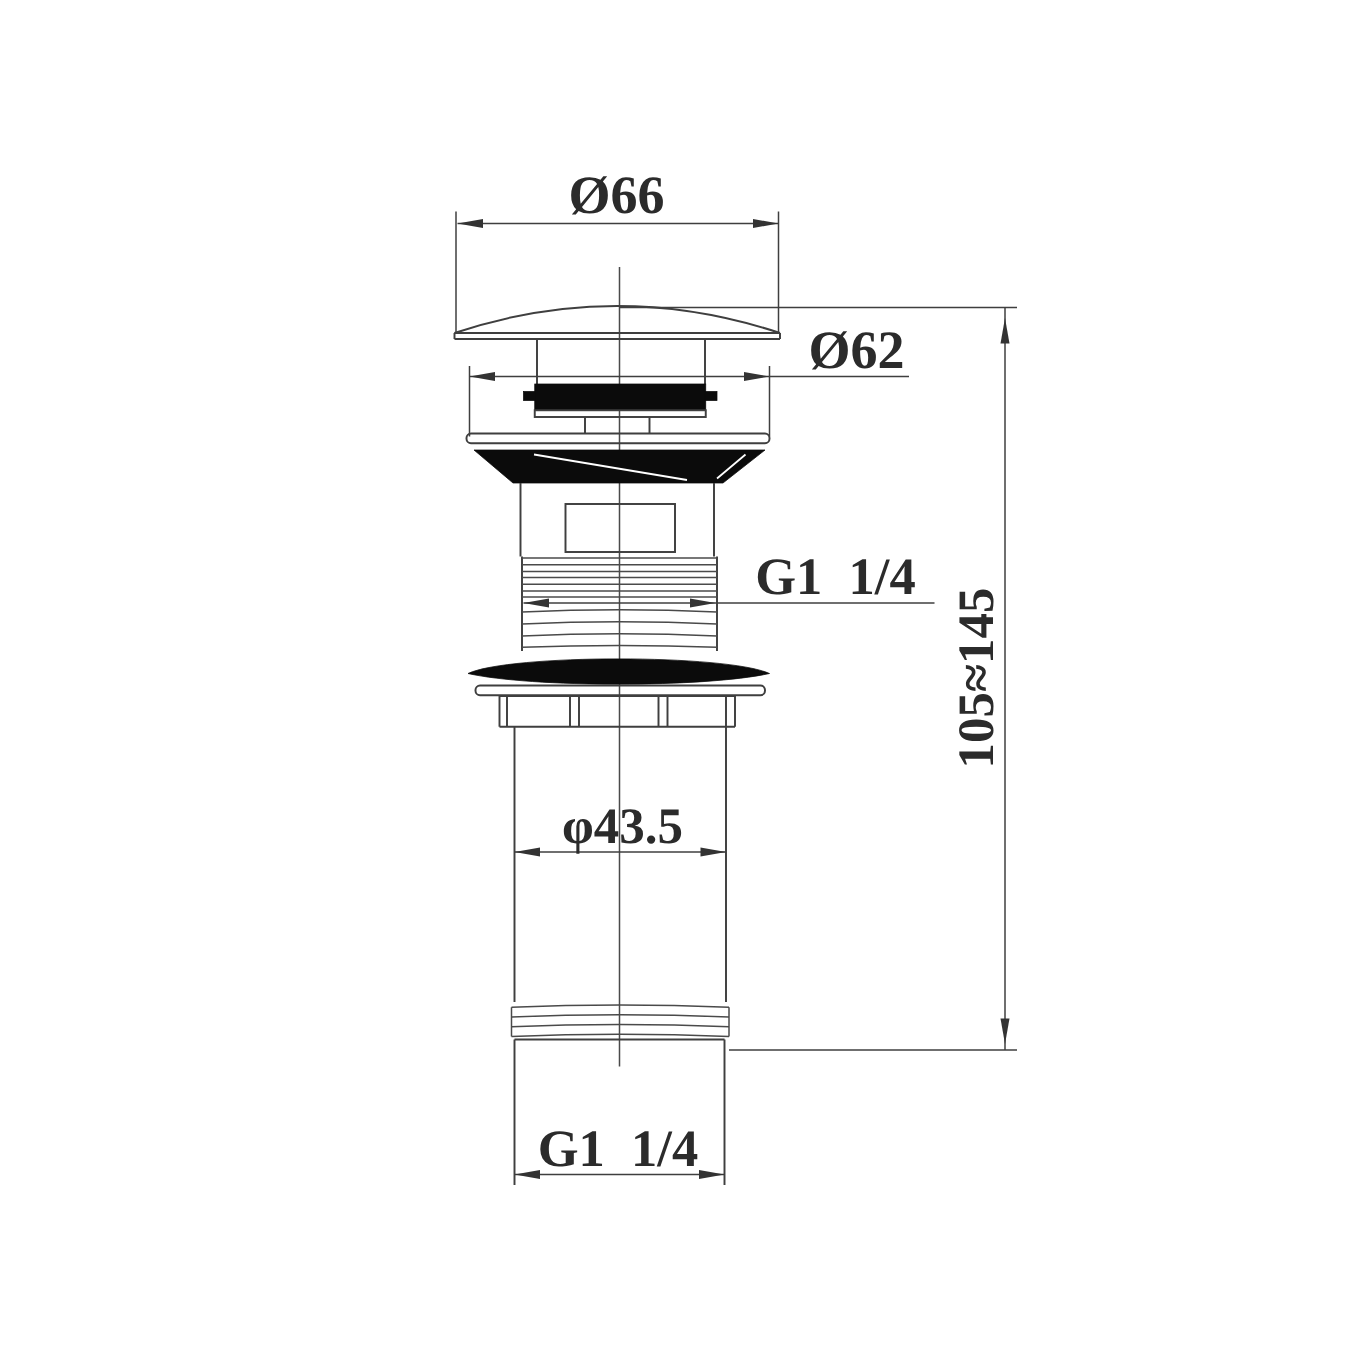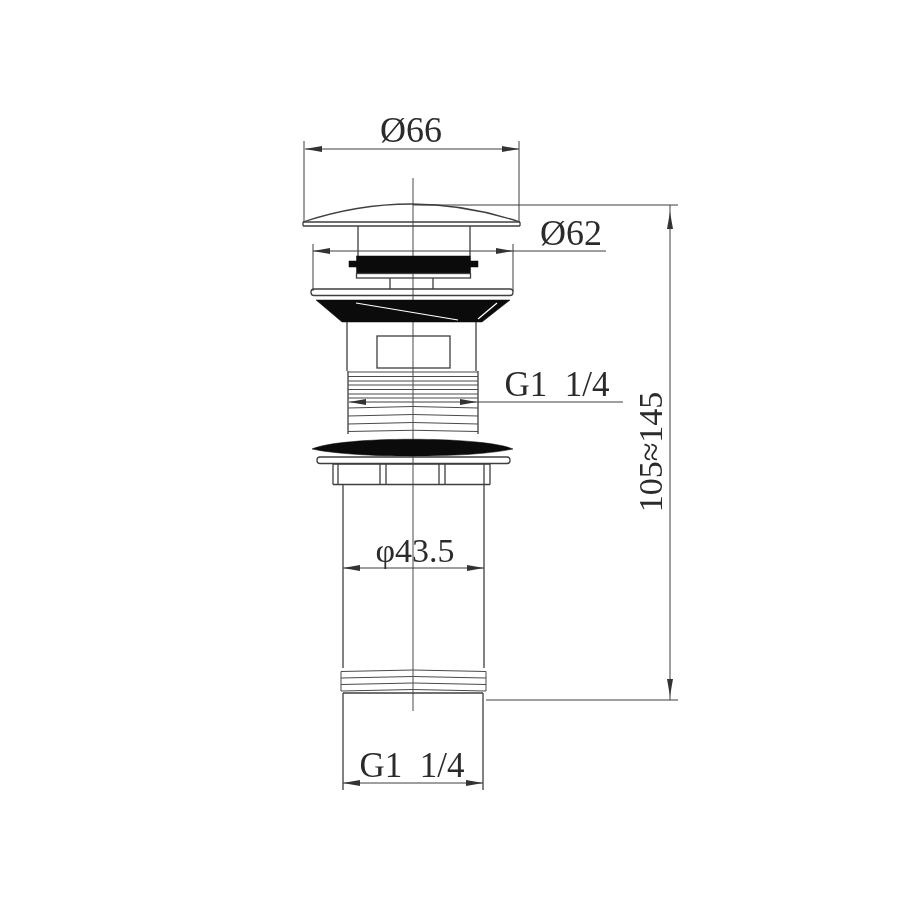--- a/index.html
+++ b/index.html
@@ -9,20 +9,21 @@
     width: 900px;
     height: 900px;
     overflow: hidden;
     font-family: "Liberation Serif", "DejaVu Serif", serif;
   }
   .canvas {
     position: relative;
     width: 780px;
     height: 900px;
     background: #ffffff;
+    font-weight: bold;
   }
   svg { display: block; }
   .outline {
     fill: none;
     stroke: #3f3f3f;
     stroke-width: 1.3;
   }
   .thin {
     fill: none;
     stroke: #4a4a4a;

